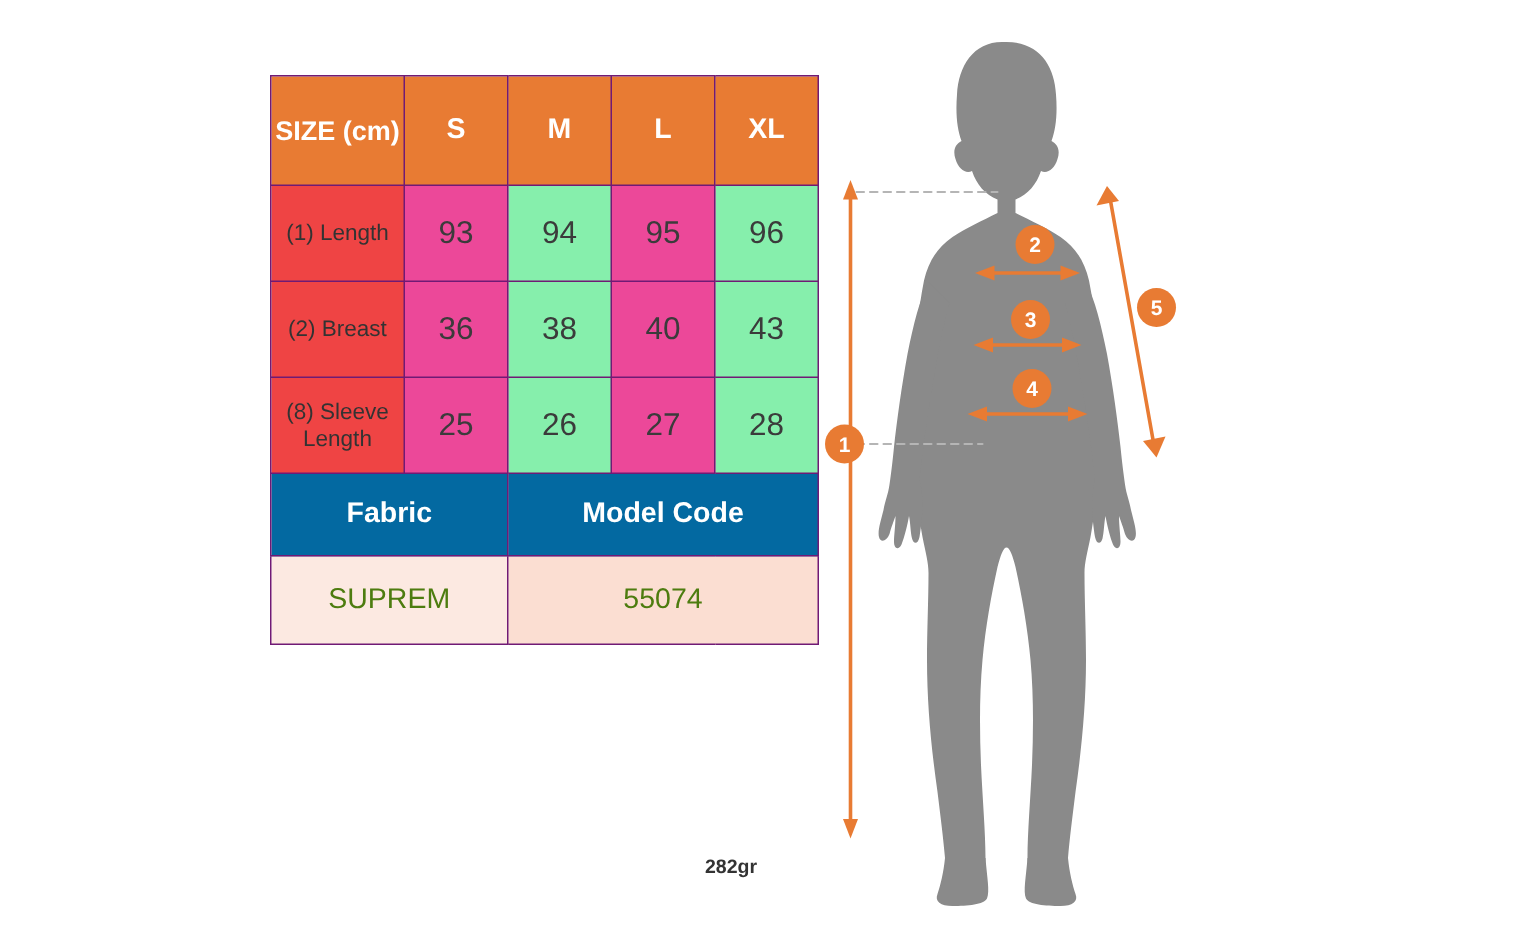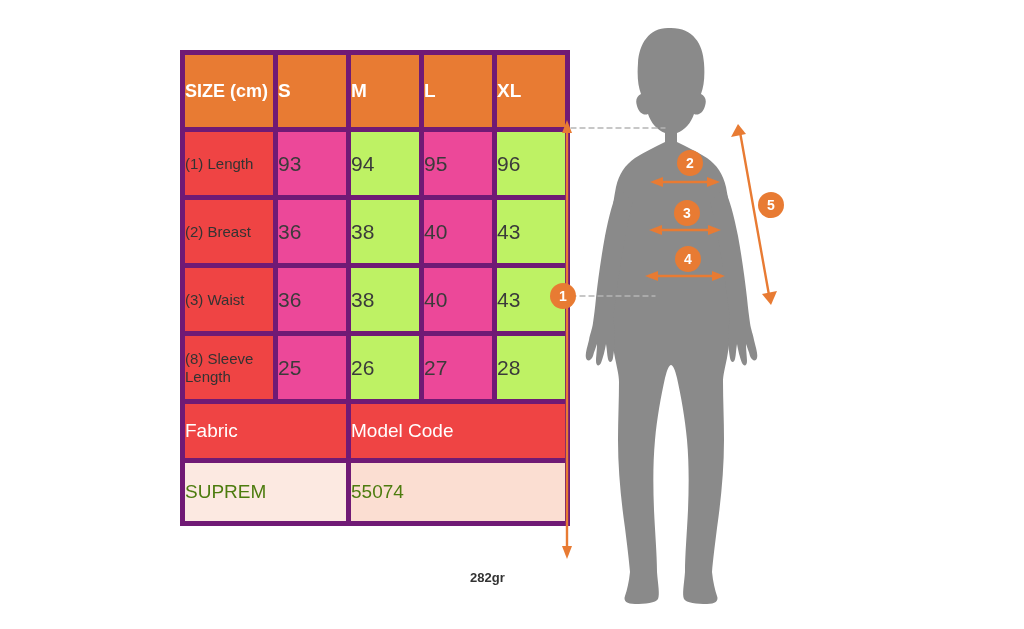--- a/index.html
+++ b/index.html
@@ -18,22 +18,22 @@
   
   #size-table {
     position: absolute;
     left: 180px;
     top: 50px;
     width: 346px;
     border-collapse: collapse;
     table-layout: fixed;
   }
   #size-table td, #size-table th {
-    border: 5px solid #701a75;
-    text-align: left;
+    border: 1px solid #701a75;
+    text-align: center;
     vertical-align: middle;
     padding: 0;
   }
   .hdr-cell {
     background: #e87b33;
     color: #ffffff;
     font-weight: bold;
     font-size: 19px;
     height: 72px;
     line-height: 1.15;
@@ -51,26 +51,26 @@
     height: 63px;
     padding: 0 6px;
   }
   .val-cell {
     background: #ec4899;
     color: #3b3b3b;
     font-size: 21px;
     height: 63px;
   }
   .val-cell.alt {
-    background: #bef264;
+    background: #86efac;
   }
   .sub-hdr {
-    background: #ef4444;
+    background: #0369a1;
     color: #ffffff;
-    font-weight: normal;
+    font-weight: bold;
     font-size: 19px;
     height: 54px;
   }
   .sub-val {
     background: #fce9e1;
     color: #4d7c0f;
     font-size: 19px;
     height: 58px;
   }
   .sub-val.alt {
@@ -140,27 +140,20 @@
   </tr>
 
   <tr>
     <td class="row-label">(2) Breast</td>
     <td class="val-cell">36</td>
     <td class="val-cell alt">38</td>
     <td class="val-cell">40</td>
     <td class="val-cell alt">43</td>
   </tr>
 
-  <tr>
-    <td class="row-label">(3) Waist</td>
-    <td class="val-cell">36</td>
-    <td class="val-cell alt">38</td>
-    <td class="val-cell">40</td>
-    <td class="val-cell alt">43</td>
-  </tr>
 
 
   <tr>
     <td class="row-label">(8) Sleeve Length</td>
     <td class="val-cell">25</td>
     <td class="val-cell alt">26</td>
     <td class="val-cell">27</td>
     <td class="val-cell alt">28</td>
   </tr>
 

